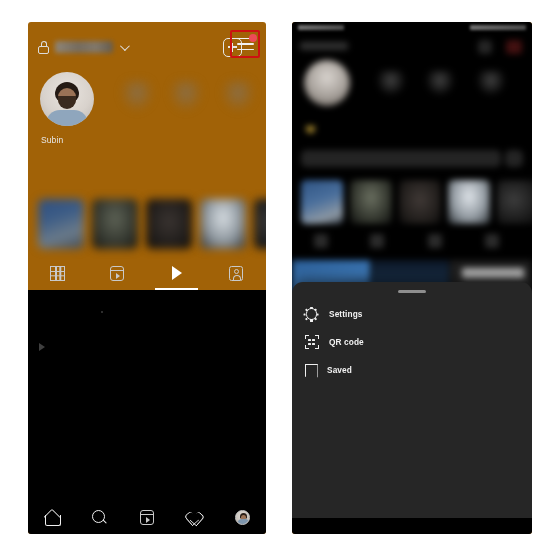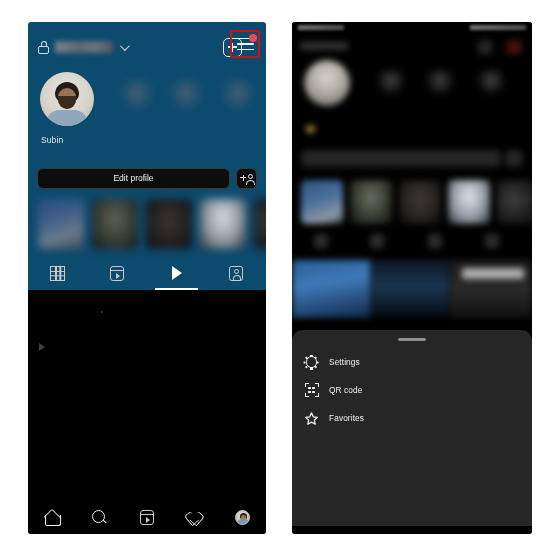--- a/index.html
+++ b/index.html
@@ -7,21 +7,21 @@
     width: 560px; height: 560px;
     background: #ffffff;
     font-family: "Liberation Sans", sans-serif;
     overflow: hidden;
   }
   .stage { position: relative; width: 560px; height: 560px; background: #ffffff; }
 
   
   .panel {
     position: absolute;
-    background: #0c4a6e;
+    background: #a16207;
     overflow: hidden;
   }
   #panel-left  { left: 28px;  top: 22px; width: 238px; height: 512px; border-radius: 3px; }
   #panel-right { left: 292px; top: 22px; width: 240px; height: 512px; border-radius: 3px; }
 
   
   .prof-topbar {
     position: absolute; left: 0; top: 10px; width: 100%; height: 30px;
     display: flex; align-items: center; padding: 0 10px;
   }
@@ -294,23 +294,24 @@
   #rpb-t1 { left: 22px; } #rpb-t2 { left: 78px; } #rpb-t3 { left: 136px; } #rpb-t4 { left: 193px; }
   .rpb-post { position: absolute; top: 228px; height: 58px; }
   #rpb-p1 { left: 0; width: 78px; background: linear-gradient(170deg,#2a5c95 0%, #3e7ab8 40%, #12284a 100%); }
   #rpb-p2 { left: 79px; width: 78px; background: linear-gradient(180deg,#0d1726 0%, #1b3550 45%, #050a10 100%); }
   #rpb-p3 { left: 158px; width: 82px; background: linear-gradient(180deg,#1a1a1a 0%, #2a2a2a 50%, #111 100%); }
   .rpb-p3bar { position: absolute; left: 170px; top: 236px; width: 62px; height: 11px;
      background: #c7c7c7; border-radius: 2px; opacity: .85; }
 
   
   .sheet {
-    position: absolute; left: 0; bottom: 8px; width: 100%; height: 196px;
+    position: absolute; left: 0; bottom: 16px; width: 100%; height: 236px;
     background: #262626; border-radius: 11px 11px 0 0;
     box-shadow: 0 -3px 14px rgba(0,0,0,.55);
+    font-weight: bold;
   }
   .sheet-handle {
     position: absolute; left: 50%; top: 8px; transform: translateX(-50%);
     width: 28px; height: 3.4px; border-radius: 2px; background: #8e8e8e;
   }
   .menu-list { position: absolute; left: 0; top: 18px; width: 100%; }
   .menu-item {
     position: relative; height: 28px; display: flex; align-items: center;
     padding-left: 12px; padding-right: 12px;
   }
@@ -436,29 +437,20 @@
           <span class="torso"></span>
       </div>
       <div class="stat-ghost" id="stat-1"></div>
       <div class="stat-ghost" id="stat-2"></div>
       <div class="stat-ghost" id="stat-3"></div>
     </div>
 
     <div class="prof-name">Subin</div>
     <div class="prof-emoji"><span class="emoji-shape"></span></div>
 
-    <div class="edit-row">
-      <div class="edit-btn">Edit profile</div>
-      <div class="add-person">
-        <span class="ph-head"></span>
-          <span class="ph-body"></span>
-        <span class="ph-plus-h"></span>
-          <span class="ph-plus-v"></span>
-      </div>
-    </div>
 
     <div class="highlights">
       <div class="hl" id="hl-1"></div>
       <div class="hl" id="hl-2"></div>
       <div class="hl" id="hl-3"></div>
       <div class="hl" id="hl-4"></div>
       <div class="hl" id="hl-5"></div>
     </div>
 
     <div class="tabbar">
@@ -579,29 +571,25 @@
               <span class="cn bl"></span>
               <span class="cn br"></span>
             <span class="px p1"></span>
               <span class="px p2"></span>
               <span class="px p3"></span>
               <span class="px p4"></span>
           </span>
           <span class="mi-label">QR code</span>
         </div>
 
-
-
         <div class="menu-item">
-          <span class="mi-icon g-star">
-            <svg width="15" height="15" viewBox="0 0 24 24" fill="none" stroke="#f0f0f0" stroke-width="2" stroke-linejoin="round">
-              <polygon points="12,3 14.9,9.3 21.5,10.1 16.6,14.6 18,21.1 12,17.8 6,21.1 7.4,14.6 2.5,10.1 9.1,9.3"></polygon>
-            </svg>
-          </span>
-          <span class="mi-label">Favorites</span>
-        </div>
+          <span class="mi-icon g-book"></span>
+          <span class="mi-label">Saved</span>
+        </div>
+
+
 
 
       </div>
     </div>
   </div>
 
 </div>
 
 </body></html>

